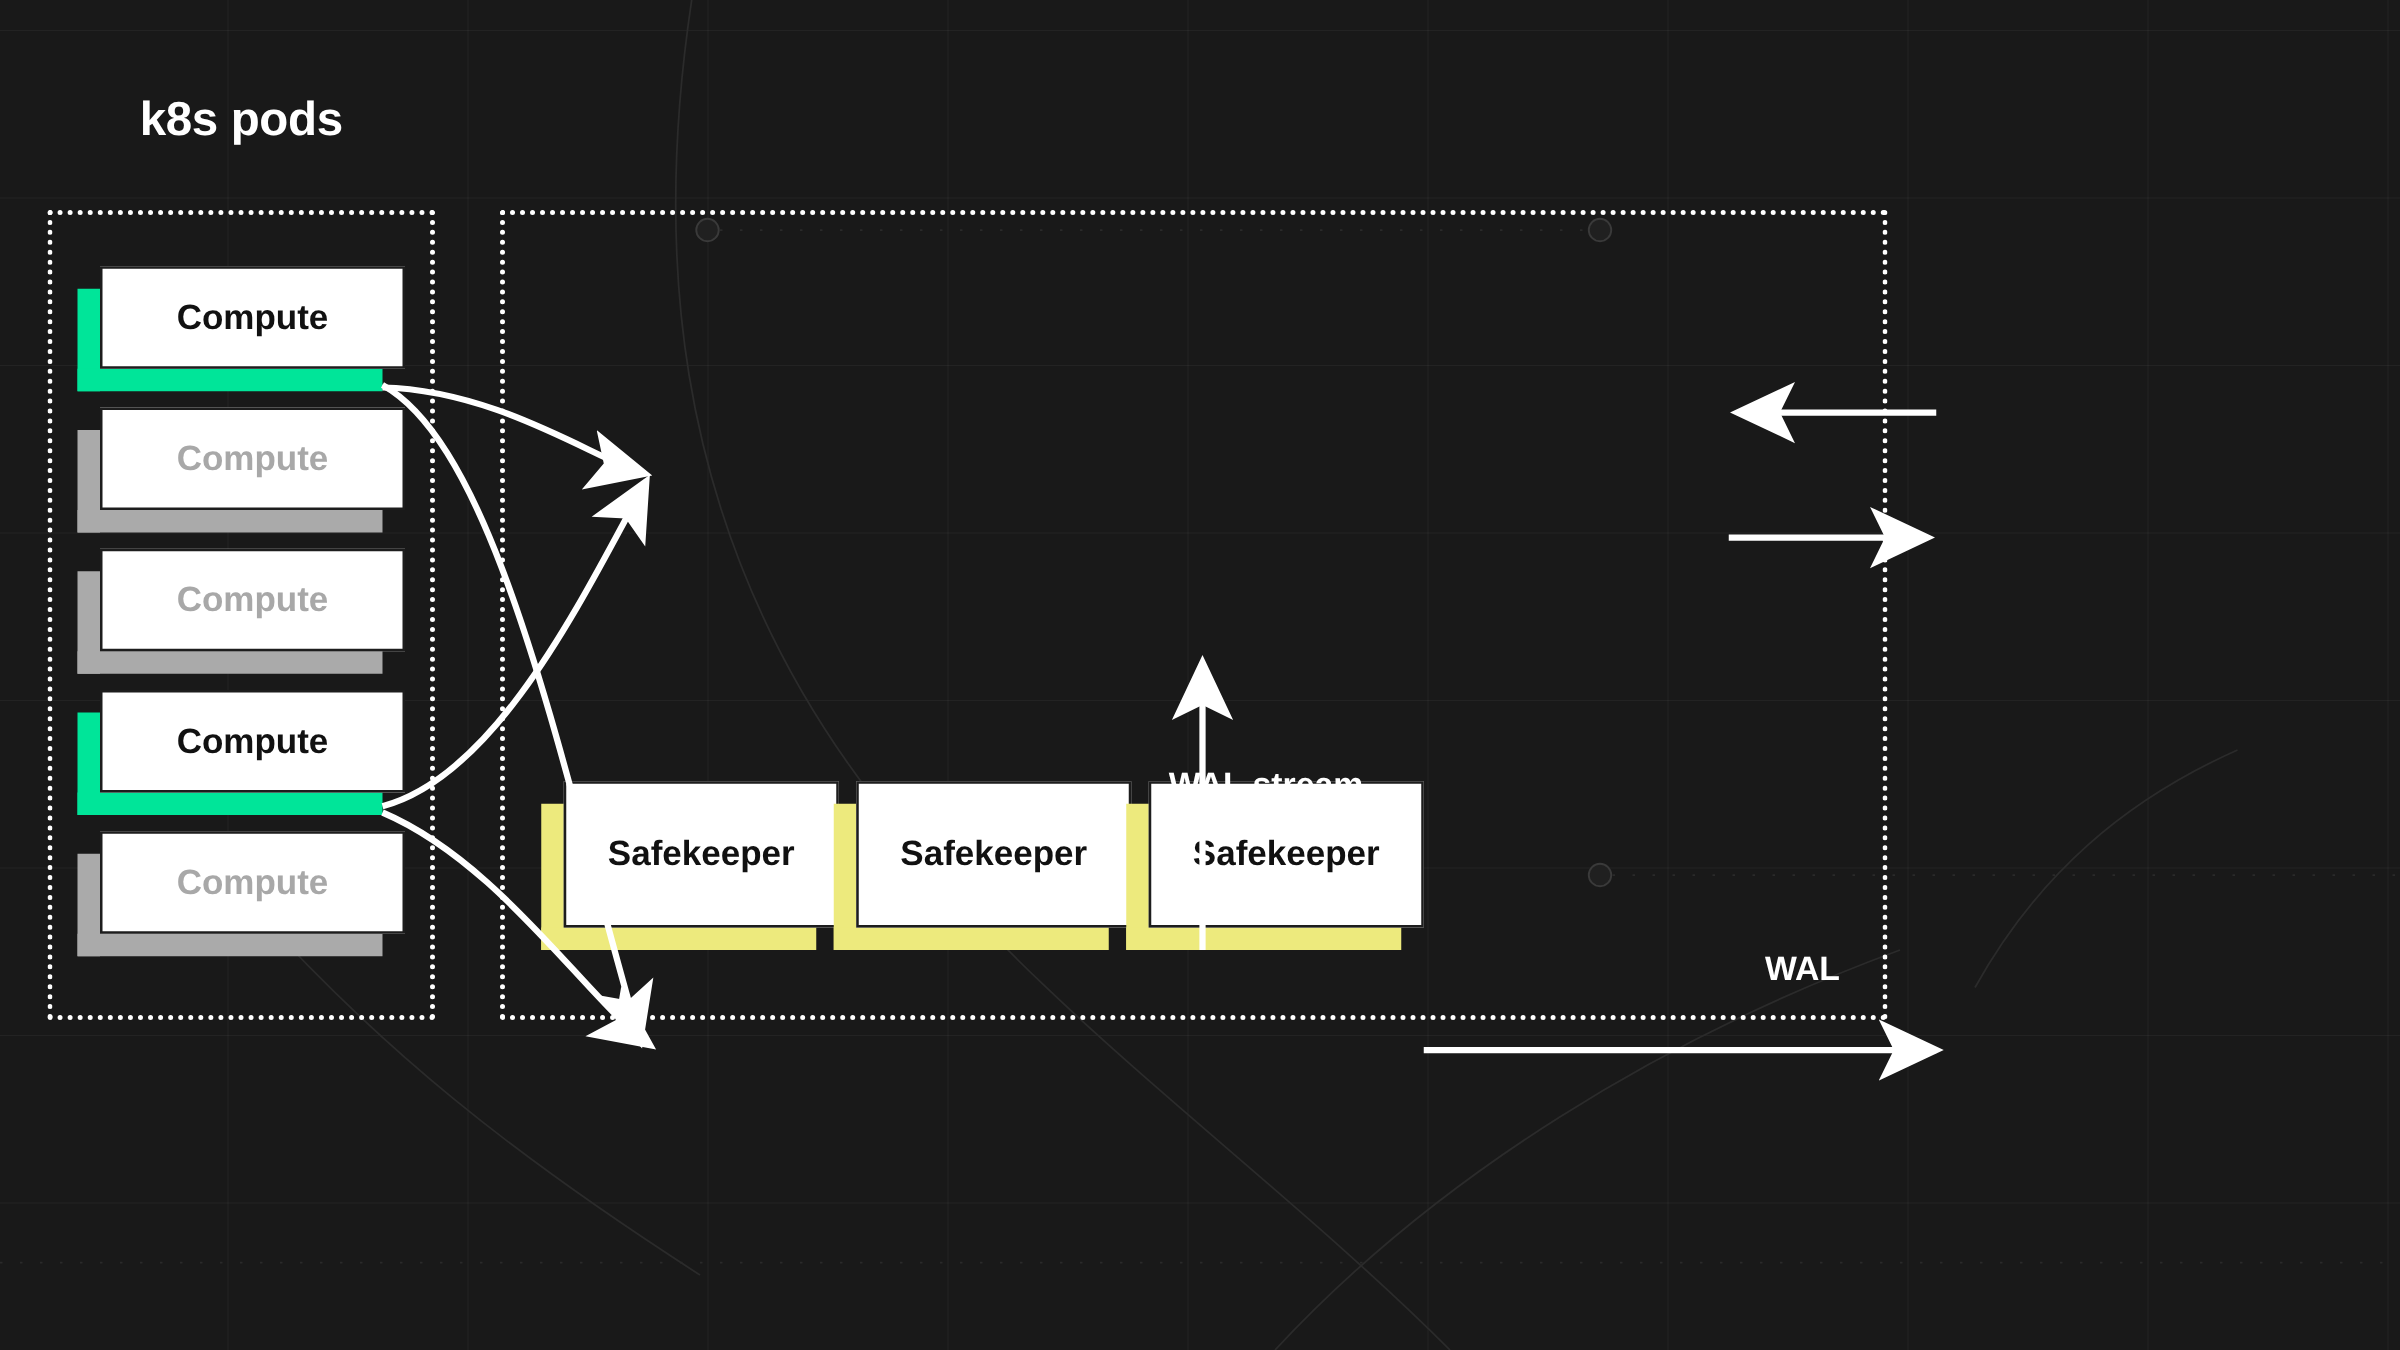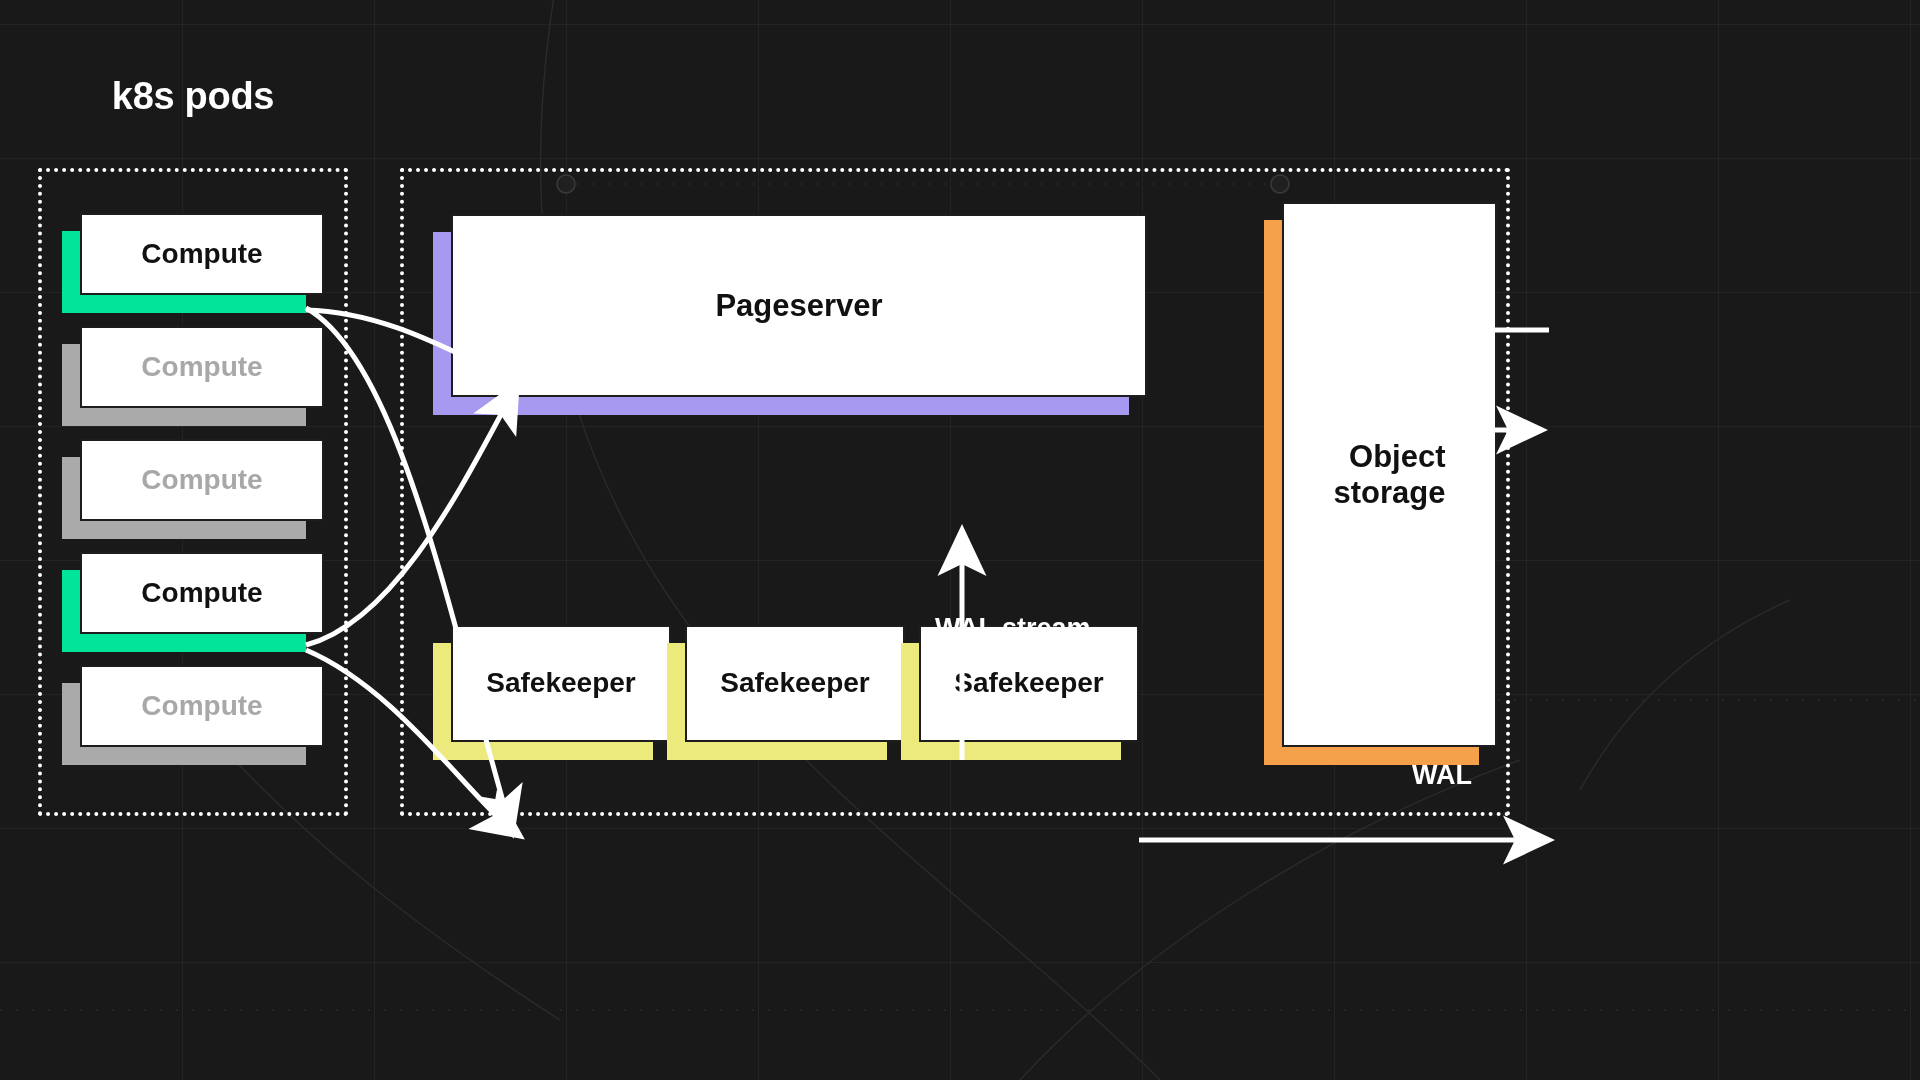--- a/index.html
+++ b/index.html
@@ -43,21 +43,21 @@
   }
 
   
   .node { position:absolute; }
   .node .accent-v, .node .accent-h { position:absolute; }
   .node .card {
     position:absolute; left:18px; top:0;
     background:#ffffff;
     border:2px solid #1d1d1d;
     display:flex; align-items:center; justify-content:center;
-    text-align:right;
+    text-align:left;
     font-weight:bold;
     color:#111111;
     line-height:1.16;
   }
   .node.inactive .card { color:#a8a8a8; }
 
   .arrows-svg { position:absolute; inset:0; pointer-events:none; }
 
   .edge-label {
     position:absolute;
@@ -122,50 +122,39 @@
     <div class="accent-h" style="left:0; top:82px; width:244px; height:18px; background:#00E599;"></div>
     <div class="card" style="width:244px; height:82px; font-size:28px;">Compute</div>
   </div>
 
   <div class="node inactive" style="left:62px; top:665px; width:262px; height:100px;">
     <div class="accent-v" style="left:0; top:18px; width:18px; height:82px; background:#AAAAAA;"></div>
     <div class="accent-h" style="left:0; top:82px; width:244px; height:18px; background:#AAAAAA;"></div>
     <div class="card" style="width:244px; height:82px; font-size:28px;">Compute</div>
   </div>
 
-  <div class="node" style="left:433px; top:214px; width:714px; height:201px;">
-    <div class="accent-v" style="left:0; top:18px; width:18px; height:183px; background:#A799F0;"></div>
-    <div class="accent-h" style="left:0; top:183px; width:696px; height:18px; background:#A799F0;"></div>
-    <div class="card" style="width:696px; height:183px; font-size:31px;">Pageserver</div>
-  </div>
 
   <div class="node" style="left:433px; top:625px; width:238px; height:135px;">
     <div class="accent-v" style="left:0; top:18px; width:18px; height:117px; background:#EDEA7D;"></div>
     <div class="accent-h" style="left:0; top:117px; width:220px; height:18px; background:#EDEA7D;"></div>
     <div class="card" style="width:220px; height:117px; font-size:28px;">Safekeeper</div>
   </div>
 
   <div class="node" style="left:667px; top:625px; width:238px; height:135px;">
     <div class="accent-v" style="left:0; top:18px; width:18px; height:117px; background:#EDEA7D;"></div>
     <div class="accent-h" style="left:0; top:117px; width:220px; height:18px; background:#EDEA7D;"></div>
     <div class="card" style="width:220px; height:117px; font-size:28px;">Safekeeper</div>
   </div>
 
   <div class="node" style="left:901px; top:625px; width:238px; height:135px;">
     <div class="accent-v" style="left:0; top:18px; width:18px; height:117px; background:#EDEA7D;"></div>
     <div class="accent-h" style="left:0; top:117px; width:220px; height:18px; background:#EDEA7D;"></div>
     <div class="card" style="width:220px; height:117px; font-size:28px;">Safekeeper</div>
   </div>
 
-  <div class="node" style="left:1264px; top:202px; width:233px; height:563px;">
-    <div class="accent-v" style="left:0; top:18px; width:18px; height:545px; background:#F5A04B;"></div>
-    <div class="accent-h" style="left:0; top:545px; width:215px; height:18px; background:#F5A04B;"></div>
-    <div class="card" style="width:215px; height:545px; font-size:31px; white-space:pre-line;">Object
-storage</div>
-  </div>
 
   <svg class="arrows-svg" viewBox="0 0 1920 1080">
     <defs>
       <marker id="ah" markerWidth="11" markerHeight="11" refX="9.2" refY="5.5" orient="auto" markerUnits="strokeWidth">
         <path d="M0,0.6 L10.4,5.5 L0,10.4 L2.4,5.5 Z" fill="#ffffff"></path>
       </marker>
     </defs>
     <g fill="none" stroke="#ffffff" stroke-width="5">
 
       <path d="M 306 310 C 400 312 480 370 516 379" marker-end="url(#ah)"></path>

